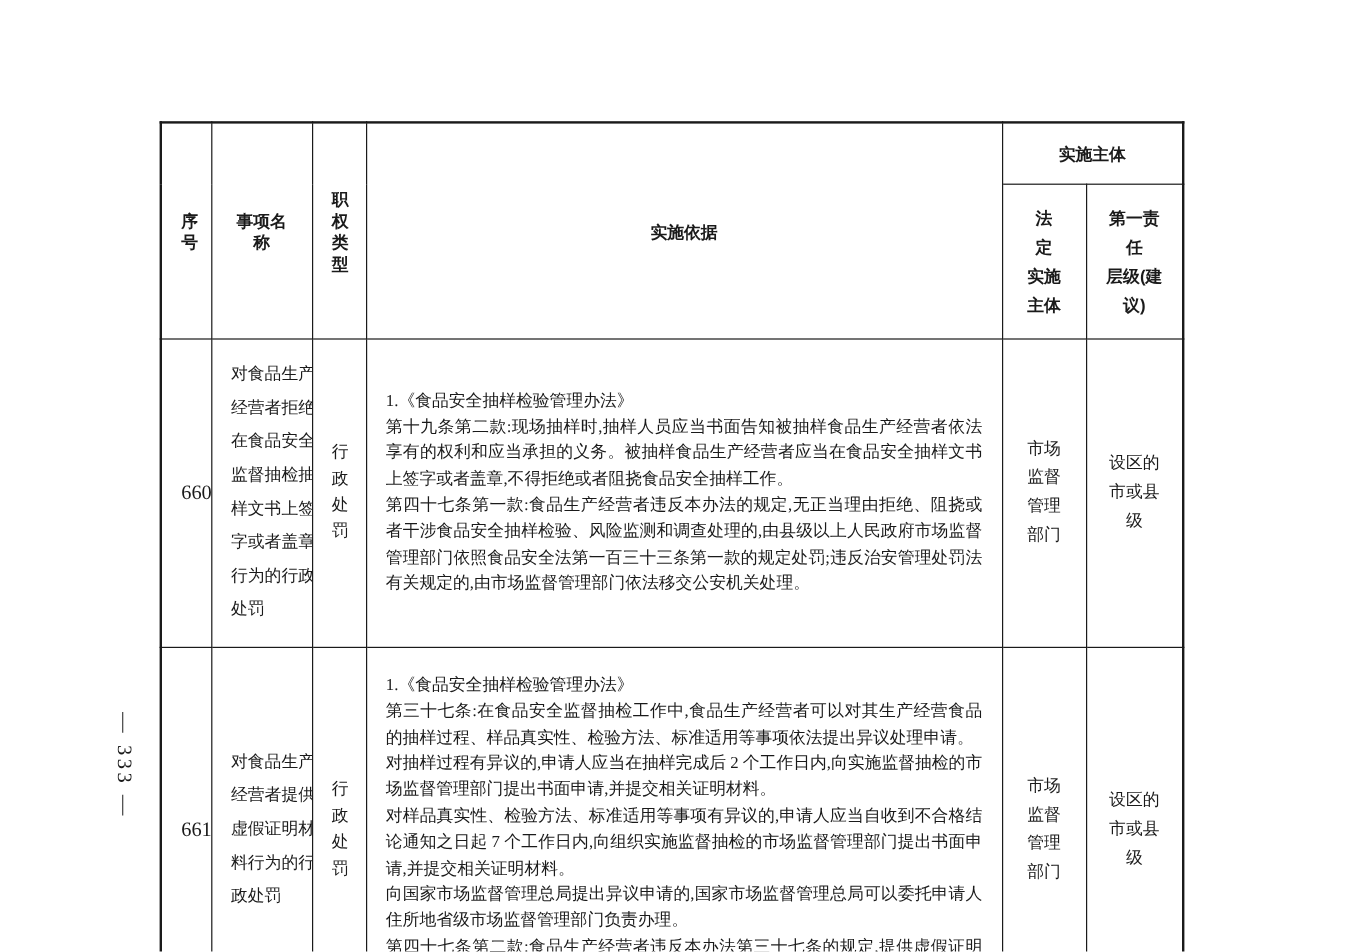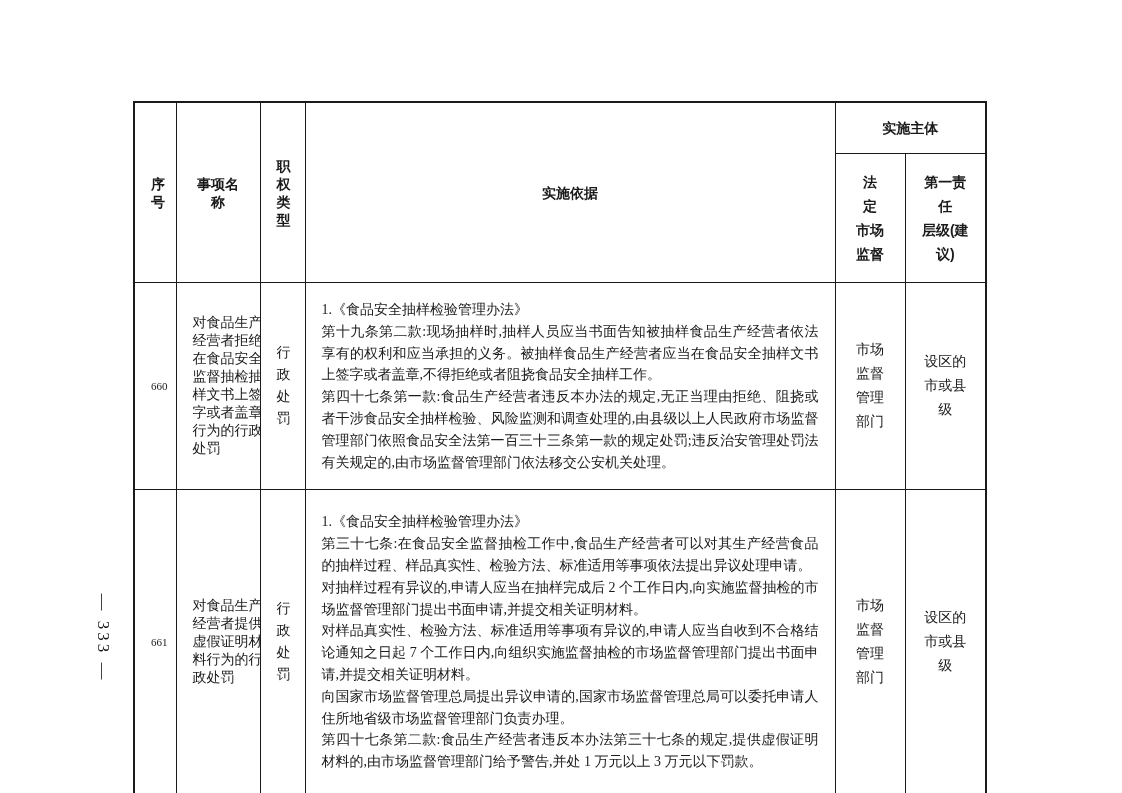--- a/index.html
+++ b/index.html
@@ -59,28 +59,28 @@
     line-height: 24px;
   }
   tr.hdr-top { height: 28px; }
   tr.hdr-top th { line-height: 18px; }
   tr.hdr-sub { height: 56px; }
   tr.row-660 { height: 199px; }
   tr.row-661 { height: 305px; }
 
   td.seq-cell {
     text-align: right;
-    font-size: 11px;
+    font-size: 17px;
   }
   td.name-cell { text-align: center; }
   td.name-cell .name-block {
     width: 5em;
     margin: 0 auto;
     font-size: 14px;
-    line-height: 18px;
+    line-height: 28px;
     text-align: left;
     word-break: break-all;
   }
   td.type-cell {
     text-align: center;
     font-size: 14px;
     line-height: 22px;
     white-space: pre-line;
     margin-left: 11px;
   }
@@ -121,21 +121,21 @@
         <tr class="hdr-top">
       <th rowspan="2">序号</th>
       <th rowspan="2">事项名称</th>
       <th rowspan="2">职权
 类型</th>
       <th rowspan="2">实施依据</th>
       <th colspan="2">实施主体</th>
     </tr>
     <tr class="hdr-sub">
       <th>法　定
-市场监督</th>
+实施主体</th>
       <th>第一责任
 层级(建议)</th>
     </tr>
 
     <tr class="row-660">
       <td class="seq-cell">660</td>
       <td class="name-cell">
         <div class="name-block">对食品生产经营者拒绝在食品安全监督抽检抽样文书上签字或者盖章行为的行政处罚</div>
       </td>
       <td class="type-cell">行政

